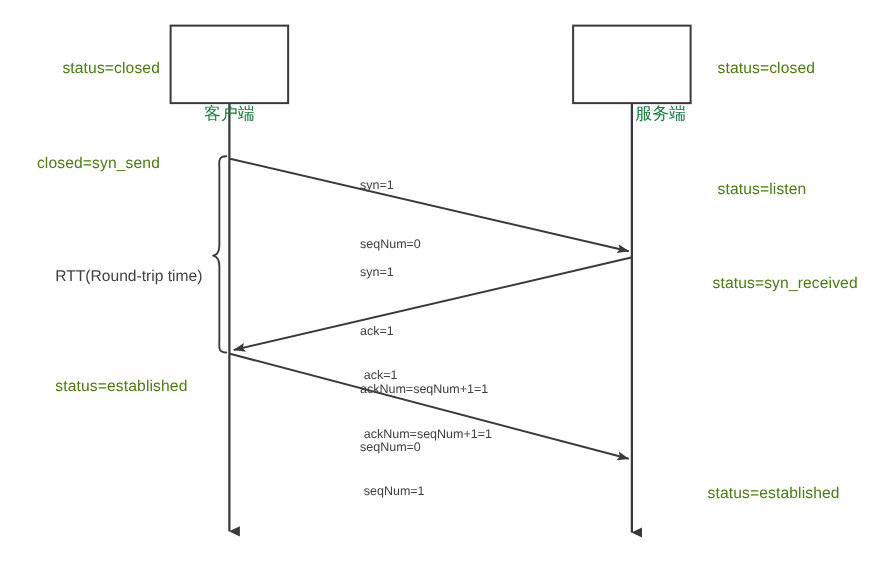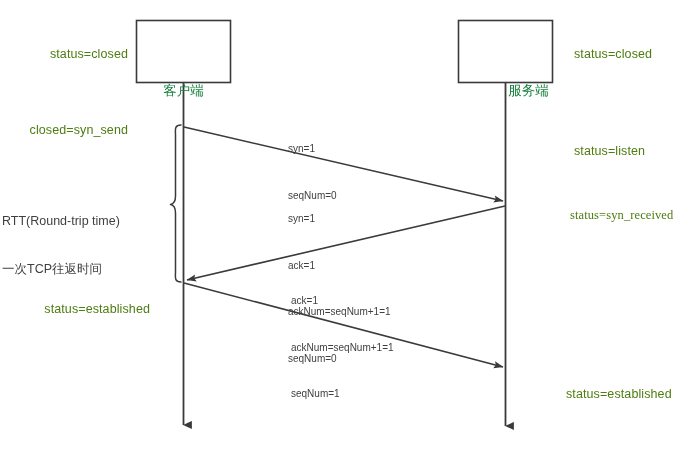--- a/index.html
+++ b/index.html
@@ -50,21 +50,21 @@
     font-size: 10px;
     line-height: 15.5px;
     color: #3f3f3f;
     white-space: pre;
   }
   .rtt {
     position: absolute;
     font-size: 12.5px;
     line-height: 16px;
     color: #3f3f3f;
-    text-align: left;
+    text-align: right;
     white-space: pre;
   }
 </style>
 </head>
 <body>
 
 <div id="canvas">
 
   <svg id="diagram-svg" viewBox="0 0 698 461" xmlns="http://www.w3.org/2000/svg">
     <defs>
@@ -99,26 +99,25 @@
 
   <div class="node-title" style="left:136px; top:43px; width:95px;">客户端</div>
   <div class="node-title" style="left:458px; top:43px; width:95px;padding-left:23px;">服务端</div>
 
   <div class="lbl lbl-left" style="left:0px; top:47px; width:128px;">status=closed</div>
   <div class="lbl lbl-left" style="left:0px; top:123px; width:128px;">closed=syn_send</div>
   <div class="lbl lbl-left" style="left:0px; top:302px; width:150px;">status=established</div>
 
   <div class="rtt" style="left:2px; top:181px; width:160px;">
     <div>RTT(Round-trip time)</div>
-    <div>一次TCP往返时间</div>
   </div>
 
   <div class="lbl lbl-right" style="left:574px; top:47px; width:124px;">status=closed</div>
   <div class="lbl lbl-right" style="left:574px; top:124px; width:124px;margin-top:20px;">status=listen</div>
-  <div class="lbl lbl-right" style="left:570px; top:208px; width:128px;font-family:Liberation Serif, serif;">status=syn_received</div>
+  <div class="lbl lbl-right" style="left:570px; top:219px; width:128px;">status=syn_received</div>
   <div class="lbl lbl-right" style="left:566px; top:387px; width:132px;">status=established</div>
 
   <div class="msg" style="left:288px; top:110px;">
     <div>syn=1</div>
     <div>seqNum=0</div>
   </div>
 
   <div class="msg" style="left:288px; top:180px;">
     <div>syn=1</div>
     <div>ack=1</div>

